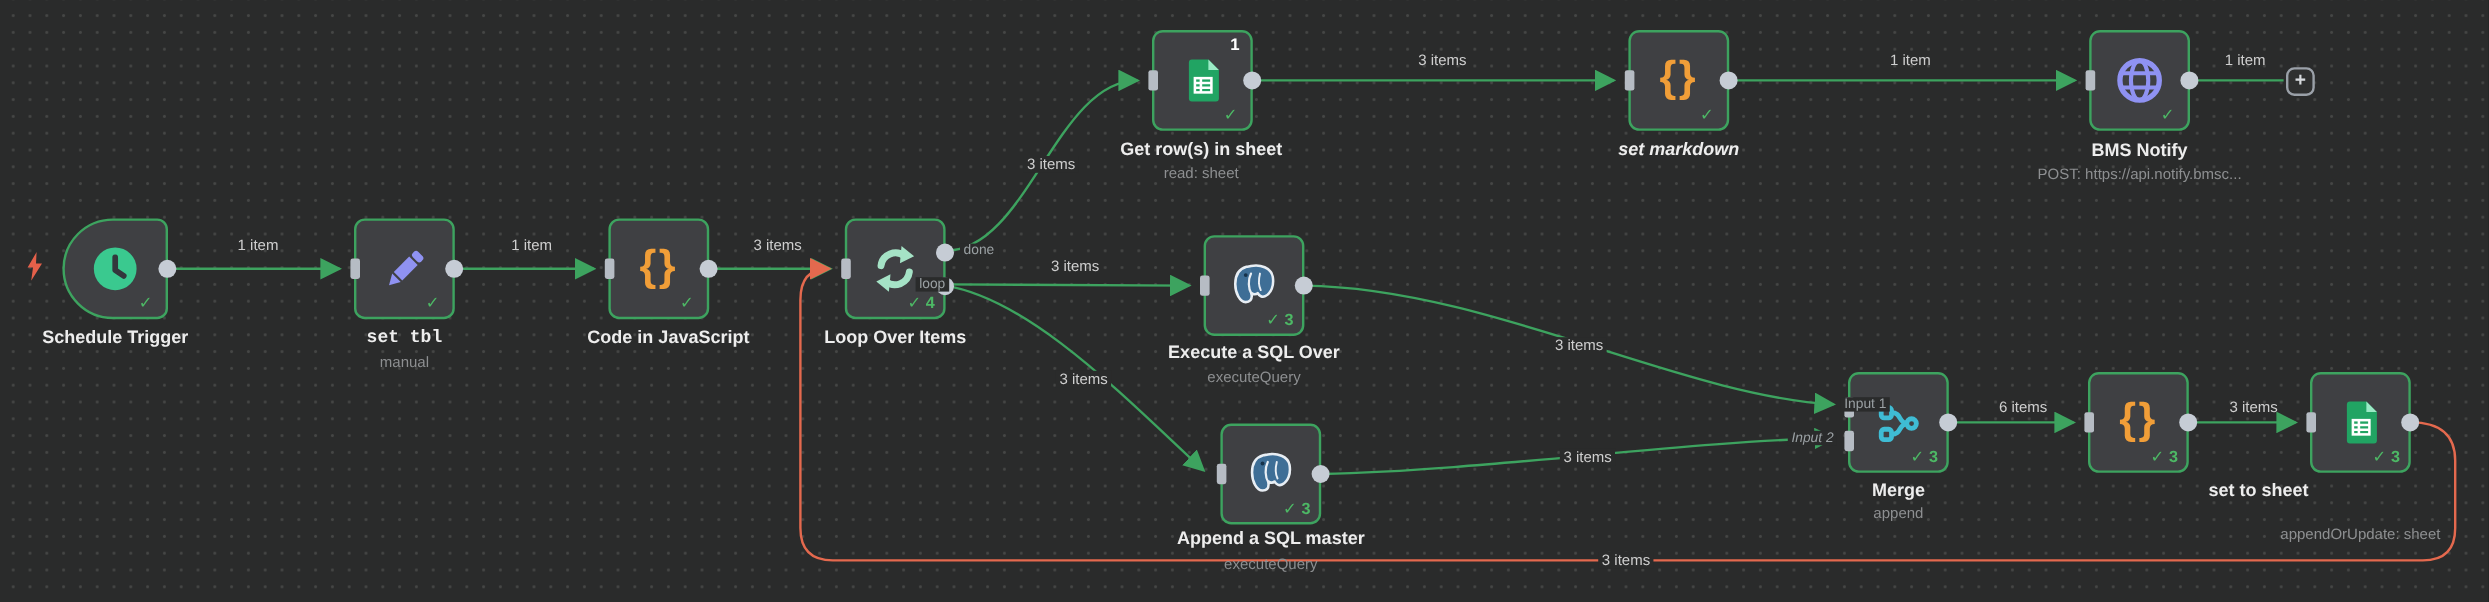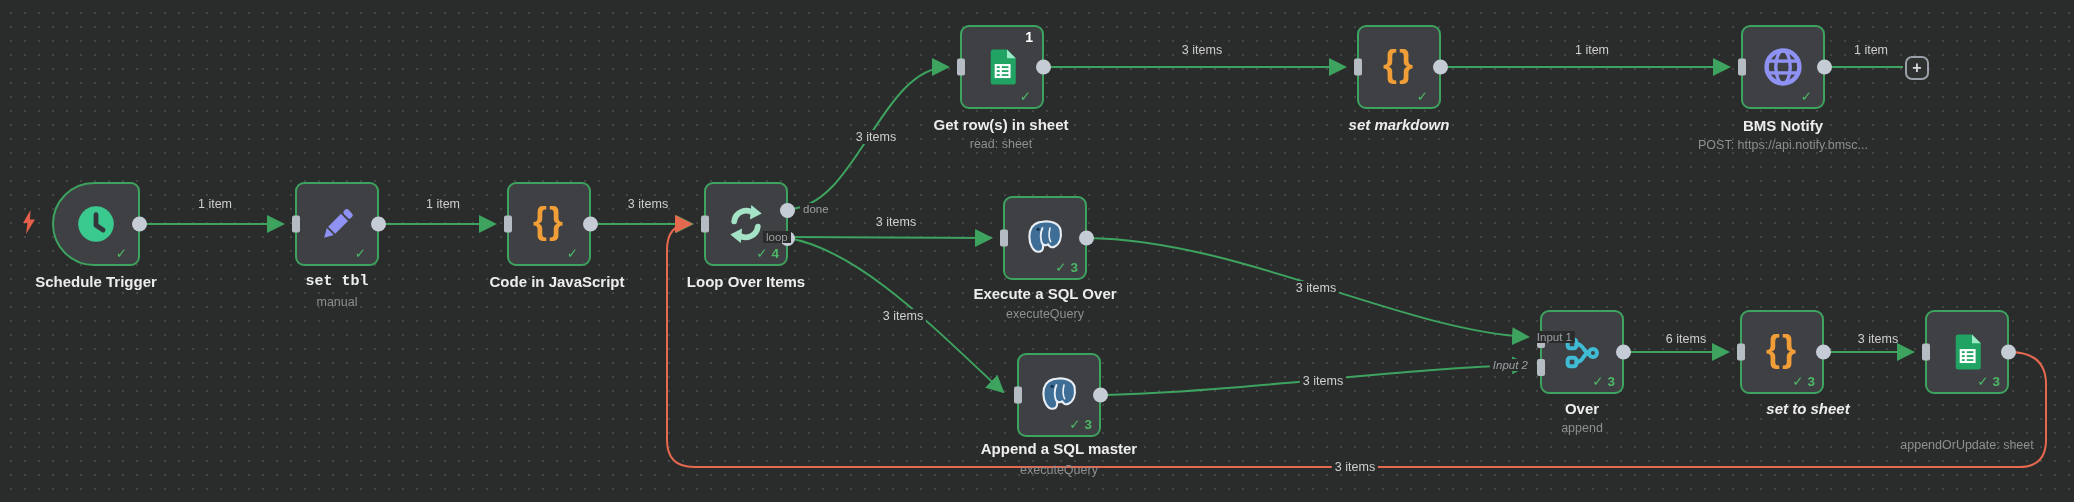--- a/index.html
+++ b/index.html
@@ -242,32 +242,32 @@
           <path d="M16 32.5 C25 32.5 22 23 30 23"></path>
           <circle cx="33.5" cy="23" r="4.2"></circle>
         </g>
       </svg>
     </span>
     <span class="check"><i>✓</i><b>3</b></span>
     <span class="in-tab port-fixed" style="top:19px;"></span>
     <span class="in-tab port-fixed" style="top:47px;"></span>
     <span class="out-dot"></span>
   </div>
-  <div class="node-label" style="left:1582px;top:399px;">Over</div>
+  <div class="node-label" style="left:1582px;top:399px;">Merge</div>
   <div class="node-sub" style="left:1582px;top:421px;">append</div>
   <div class="port-label right bg" style="left:1531px;top:337px;margin-left:44px;">Input 1</div>
   <div class="port-label right bg" style="left:1531px;top:365px;font-style:italic;">Input 2</div>
 
   <div class="node" style="left:1740px;top:310px;">
     <span class="icon" style="color:#f19e38;font-size:36px;font-weight:700;letter-spacing:2px;padding-bottom:6px;">{}</span>
     <span class="check"><i>✓</i><b>3</b></span>
     <span class="in-tab"></span>
     <span class="out-dot"></span>
   </div>
-  <div class="node-label" style="left:1808px;top:399px;font-style:italic;">set to sheet</div>
+  <div class="node-label" style="left:1882px;top:399px;">set to sheet</div>
 
   <div class="node" style="left:1925px;top:310px;">
     <span class="icon">
       <svg width="40" height="40" viewBox="0 0 32 32">
         <path d="M9 2 h11 l7 7 v19 a2 2 0 0 1 -2 2 H9 a2 2 0 0 1 -2 -2 V4 a2 2 0 0 1 2 -2 z" fill="#21a463"></path>
         <path d="M20 2 l7 7 h-7 z" fill="#9beac6"></path>
         <g stroke="#fff" stroke-width="1.7" fill="none">
           <rect x="11" y="14.5" width="11" height="9.5"></rect>
           <line x1="11" y1="17.7" x2="22" y2="17.7"></line>
           <line x1="11" y1="20.9" x2="22" y2="20.9"></line>

